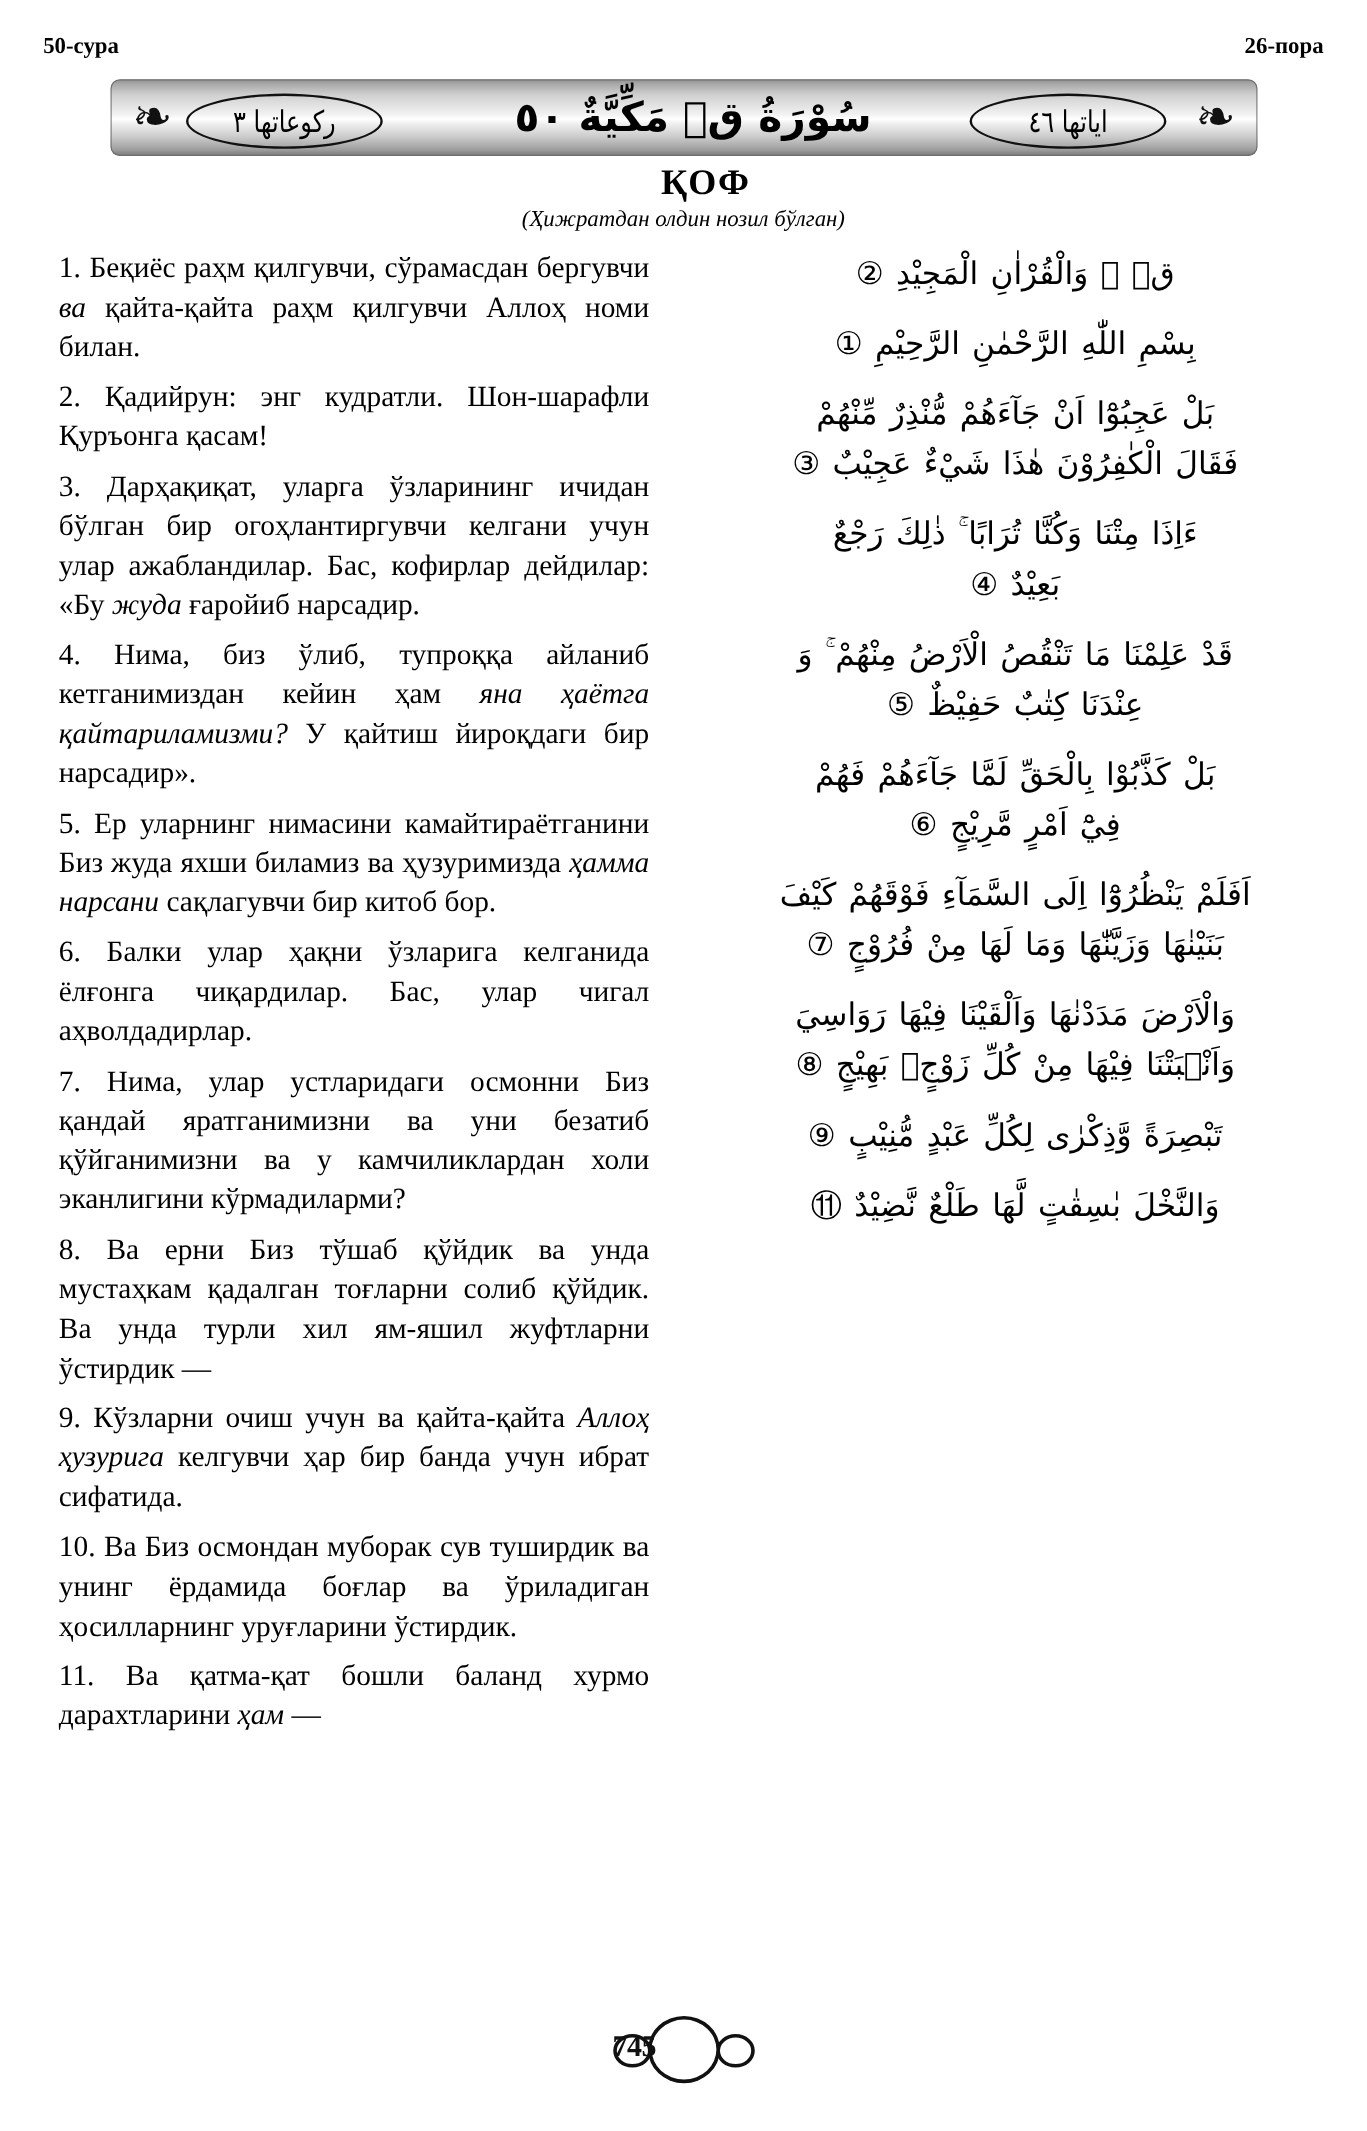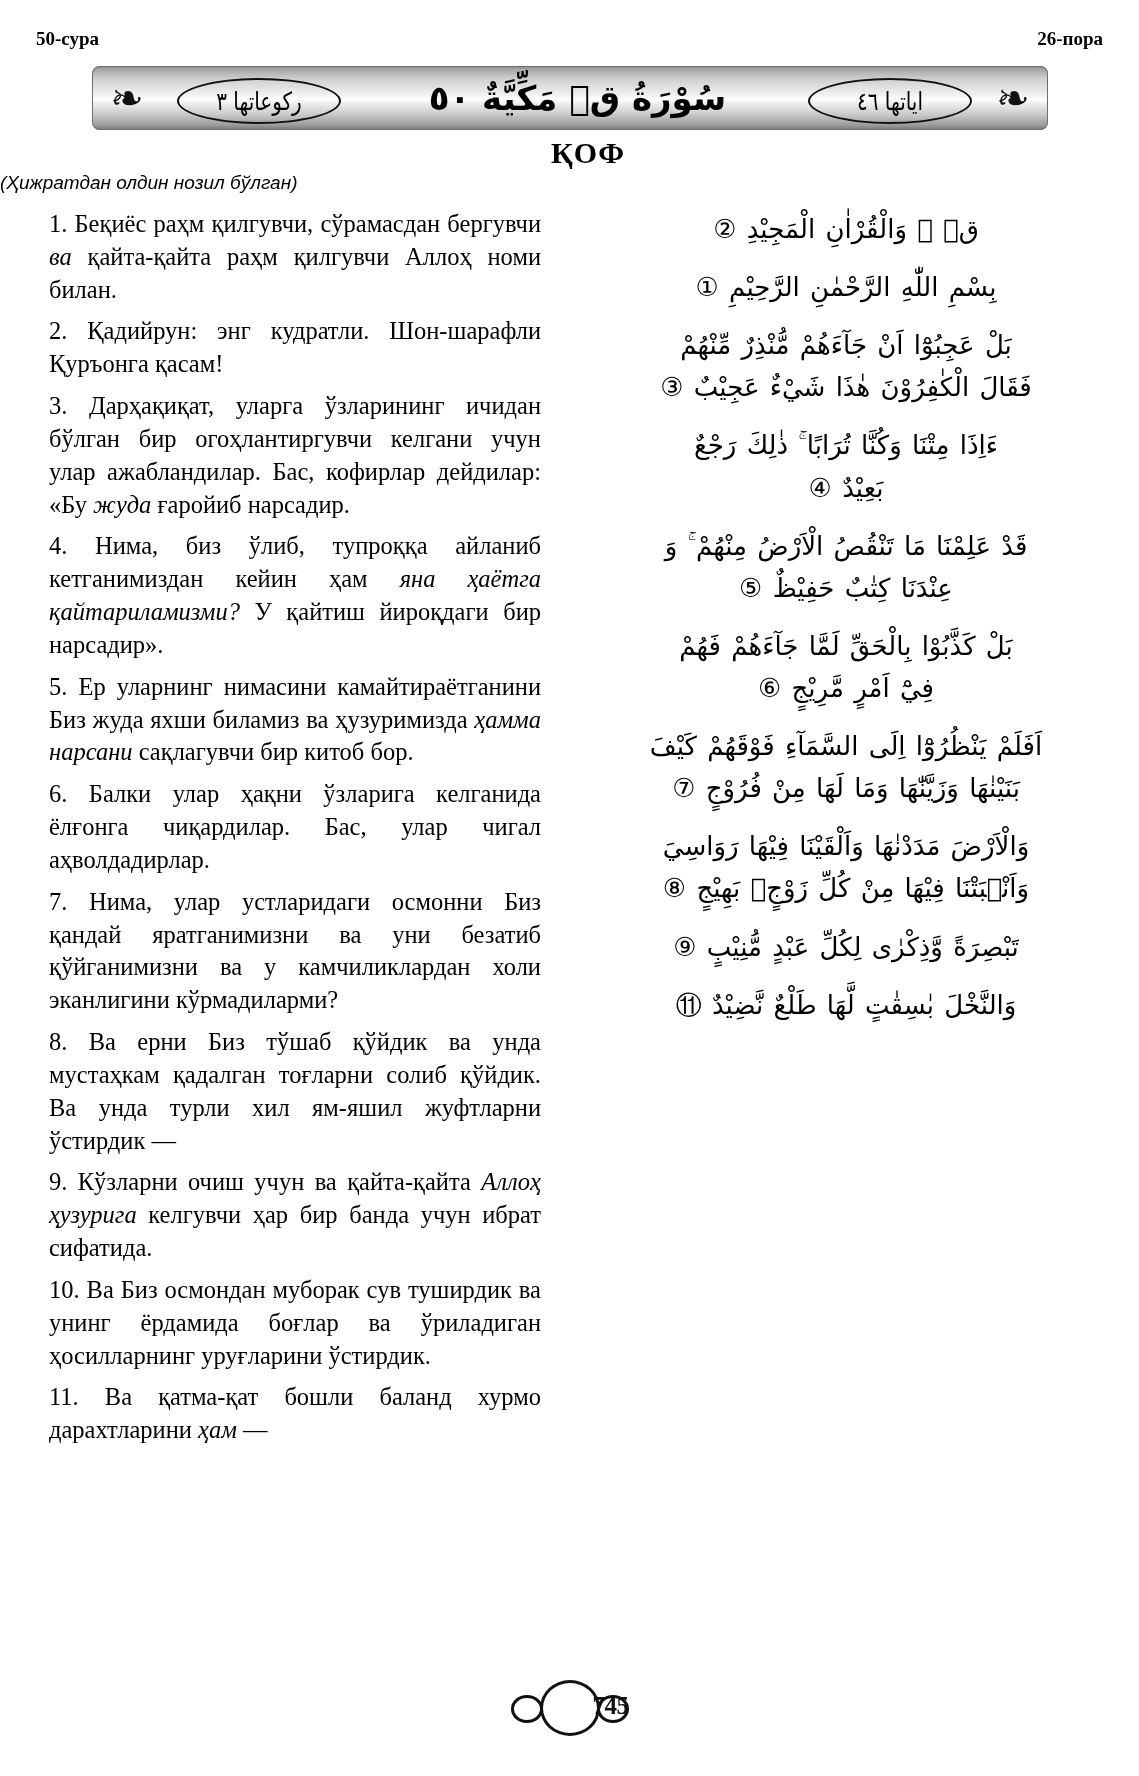--- a/index.html
+++ b/index.html
@@ -86,21 +86,21 @@
     width: 160px;
     height: 42px;
     border: 2.5px solid #111;
     border-radius: 50% / 50%;
     background: transparent;
     display: flex;
     align-items: center;
     justify-content: center;
     overflow: hidden;
   }
-  .oval.left  { left: 85px; justify-content: center; }
+  .oval.left  { left: 63px; justify-content: center; }
   .oval.right { right: 76px; }
   .oval .ar {
     font-family: "DejaVu Sans", sans-serif;
     font-size: 20px;
     color: #000;
     direction: rtl;
     white-space: nowrap;
     transform: scaleY(1.25);
   }
 
@@ -131,21 +131,22 @@
     font-family: "Liberation Serif", "DejaVu Serif", serif;
     font-weight: bold;
     font-size: 30px;
     letter-spacing: 1px;
     padding-left: 37px;
   }
   .surah-sub {
     position: absolute;
     left: 0; right: 0;
     top: 172px;
-    font-family: Liberation Sans, sans-serif;
+    text-align: center;
+    font-family: Liberation Serif, serif;
     font-style: italic;
     font-size: 19px;
   }
 
   
   .columns {
     position: absolute;
     top: 208px;
     left: 36px;
     width: 1067px;
@@ -201,21 +202,21 @@
     display: flex;
     align-items: center;
     justify-content: center;
   }
   .folio-frame {
     position: relative;
     width: 118px;
     height: 54px;
     display: flex;
     align-items: center;
-    justify-content: flex-end;
+    justify-content: flex-start;
   }
   .folio-frame .lobe {
     position: absolute;
     top: 16px;
     width: 26px;
     height: 22px;
     border: 3px solid #111;
     border-radius: 50%;
     background: #fff;
   }

